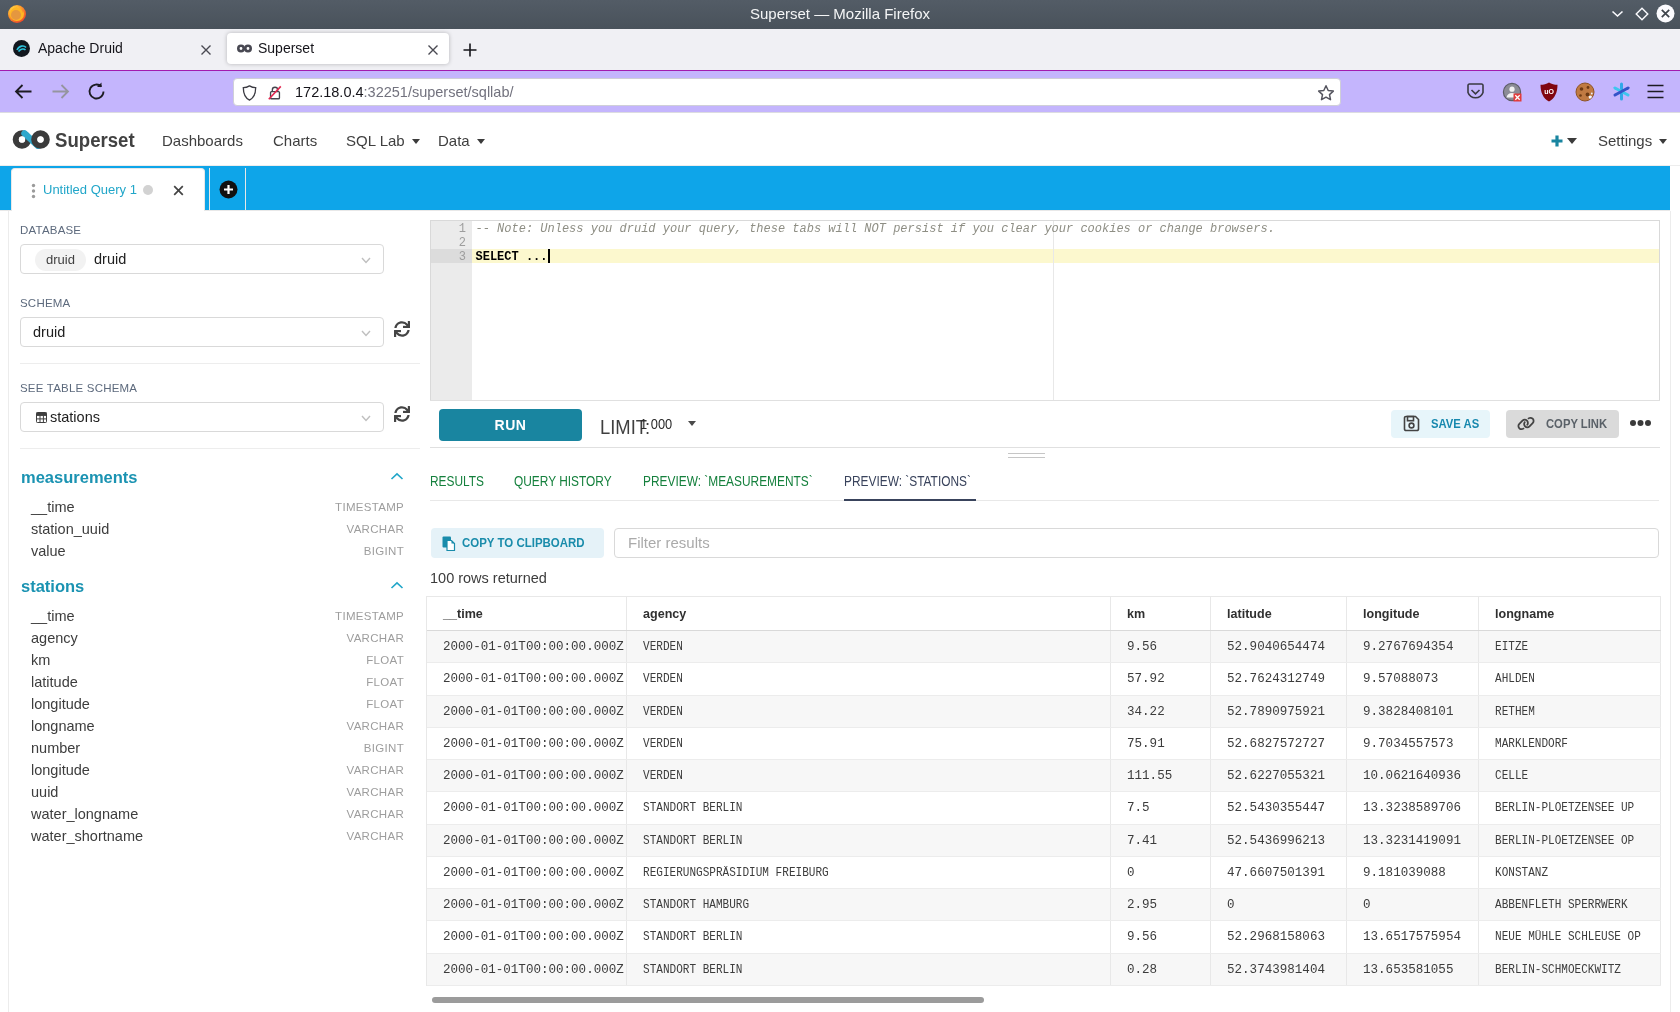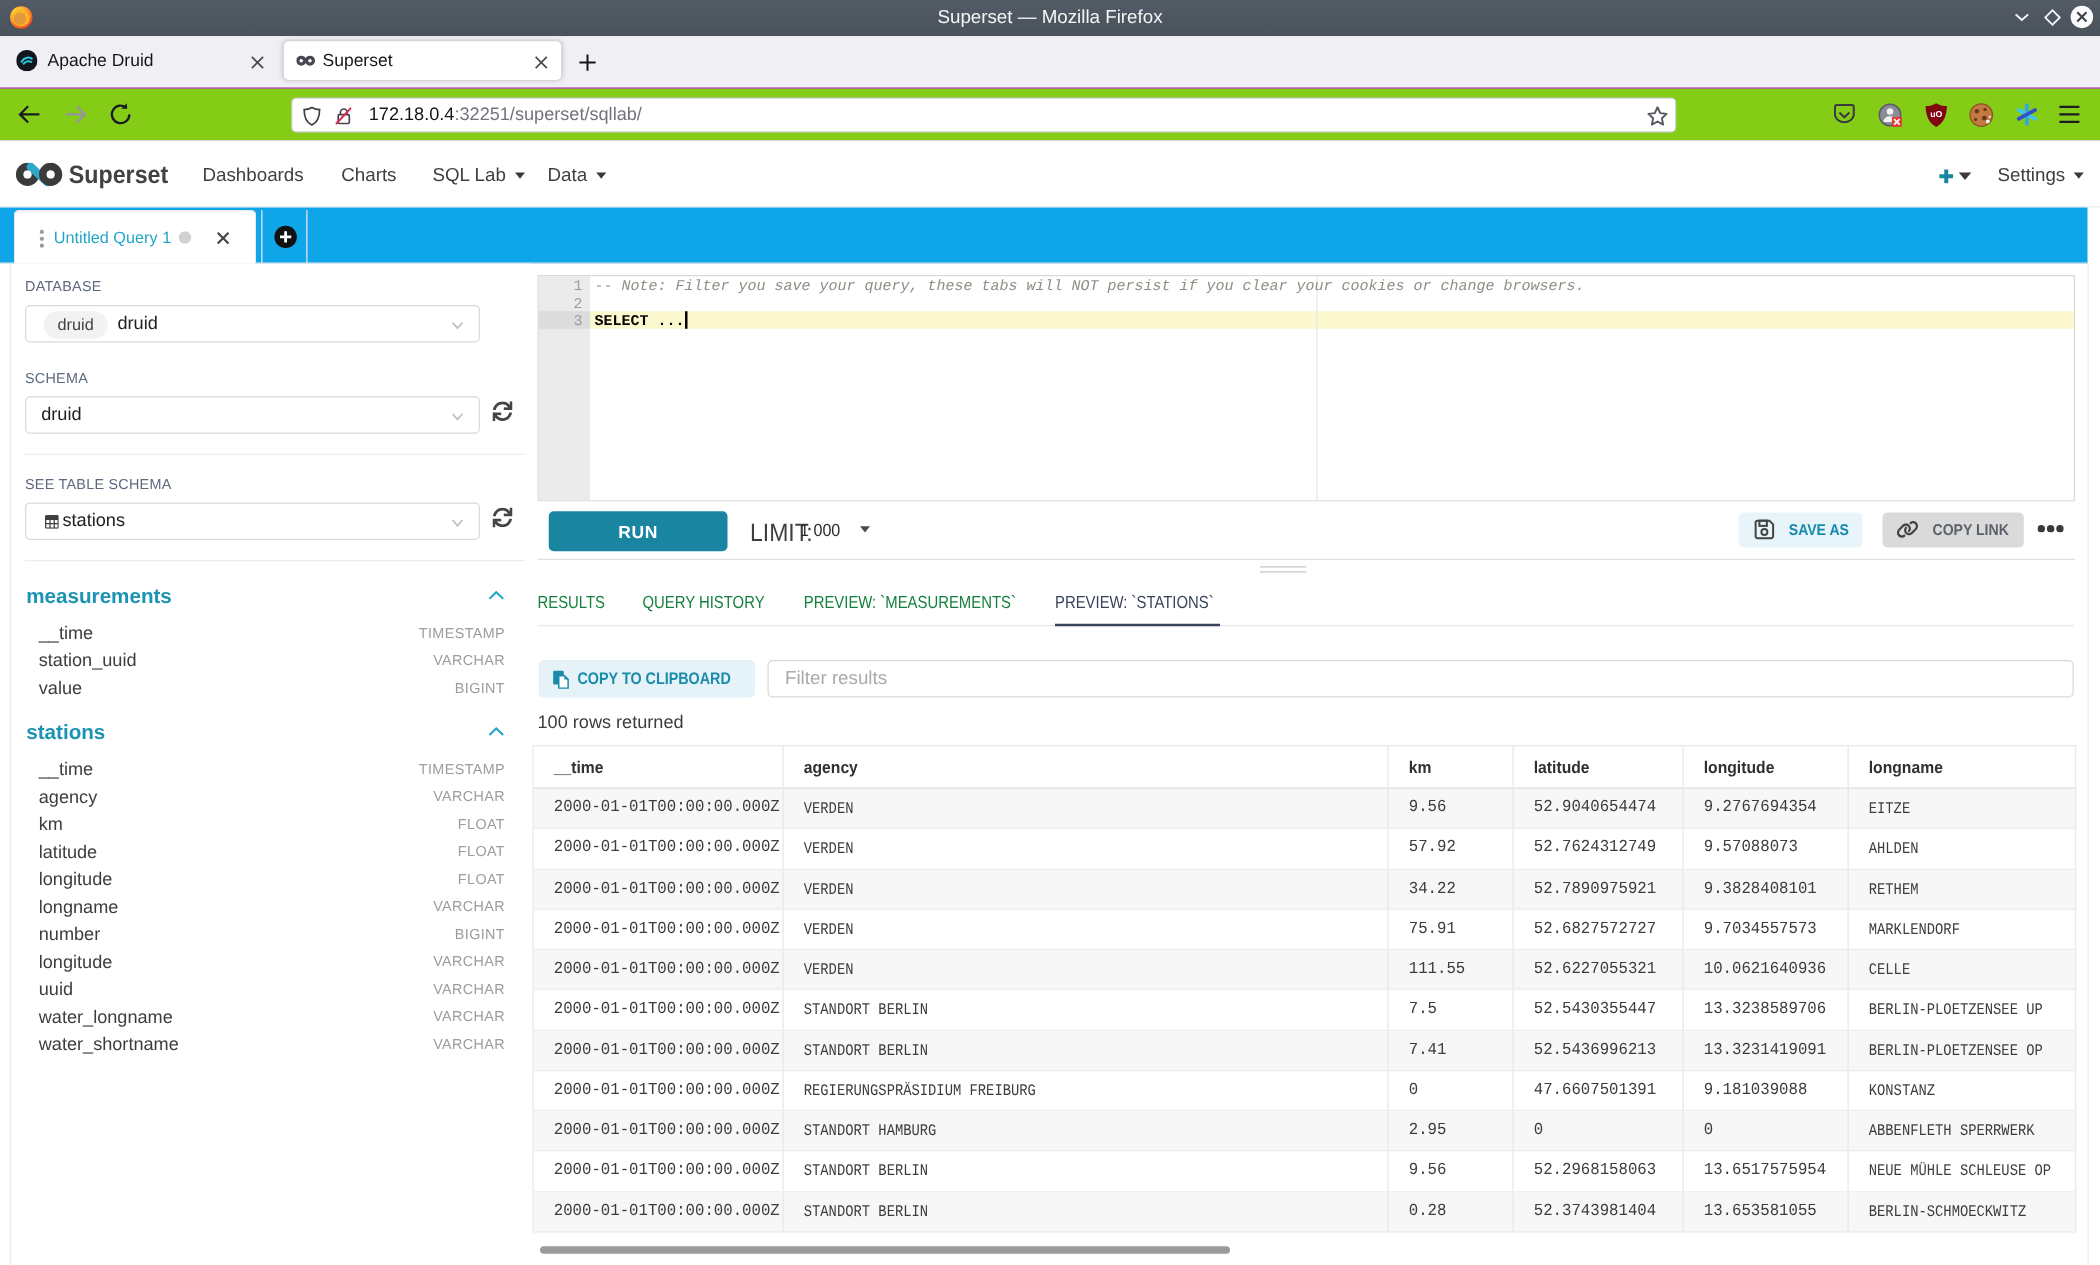--- a/index.html
+++ b/index.html
@@ -8,21 +8,21 @@
 .abs { position:absolute; }
 
 
 #titlebar { position:absolute; left:0; top:0; width:1680px; height:29px; background:linear-gradient(#535c66,#49525b); }
 #titlebar .title { position:absolute; left:0; right:0; top:0; height:29px; line-height:28px; text-align:center; color:#f4f5f6; font-size:15px; }
 #tabstrip { position:absolute; left:0; top:29px; width:1680px; height:42px; background:#f0f0f4; border-bottom:1px solid #a21caf; }
 .fftab { position:absolute; top:3.5px; height:31.5px; border-radius:4px; display:flex; align-items:center; }
 .fftab .t { font-size:14px; color:#15141a; }
 #tab1 { left:8px; width:212px; }
 #tab2 { left:227px; width:222px; background:#fff; box-shadow:0 0 4px rgba(0,0,0,.25); }
-#urlbar { position:absolute; left:0; top:71px; width:1680px; height:42px; background:#84cc16; border-bottom:1px solid #dcdce1; }
+#urlbar { position:absolute; left:0; top:71px; width:1680px; height:42px; background:#c4b5fd; border-bottom:1px solid #dcdce1; }
 #urlfield { position:absolute; left:233px; top:7px; width:1108px; height:28px; background:#fff; border:1px solid #cfcfd8; border-radius:4px; }
 .urltext { position:absolute; left:61px; top:4.5px; font-size:14.5px; color:#15141a; white-space:pre; }
 .urltext span { color:#72727e; }
 
 
 #navbar { position:absolute; left:0; top:113px; width:1680px; height:53px; background:#fff; border-bottom:1px solid #ededed; }
 .navlink { position:absolute; top:0; height:52px; line-height:55px; font-size:15px; color:#3f3f3f; }
 #navbar .brand { position:absolute; left:55px; top:0; height:52px; line-height:54px; font-size:20px; font-weight:bold; color:#424242; }
 #navbar .brand span { display:inline-block; transform:scaleX(0.93); transform-origin:0 50%; }
 .caret { display:inline-block; width:0; height:0; border-left:4.5px solid transparent; border-right:4.5px solid transparent; border-top:5px solid #3b3b3b; vertical-align:2px; margin-left:7px; }
@@ -319,21 +319,21 @@
 </div>
 
 <div id="editor">
   <div id="curline"></div>
   <div id="gutter"></div>
   <div id="curgut"></div>
   <div id="printmargin"></div>
   <div class="lnum" style="top:1px;">1</div>
   <div class="lnum" style="top:15px;">2</div>
   <div class="lnum" style="top:29px;">3</div>
-  <div class="codeline" style="top:1px; font-style:italic; color:#8e8e84;">-- Note: Filter you save your query, these tabs will NOT persist if you clear your cookies or change browsers.</div>
+  <div class="codeline" style="top:1px; font-style:italic; color:#8e8e84;">-- Note: Unless you druid your query, these tabs will NOT persist if you clear your cookies or change browsers.</div>
   <div class="codeline" style="top:29px; font-weight:bold; color:#000;">SELECT ...</div>
   <div class="abs" style="left:116.5px;top:28px;width:2px;height:14px;background:#000;"></div>
 </div>
 
 <div id="toolbar">
   <div id="runbtn">RUN</div>
   <div style="position:absolute; left:170px; top:15px; font-size:20px; color:#3f3f3f;"><span style="display:inline-block;transform:scaleX(0.92);transform-origin:0 50%;">LIMIT:</span></div>
   <div style="position:absolute; left:210px; top:15px; font-size:14px; color:#2b2b2b;"><span style="display:inline-block;transform:scaleX(0.92);transform-origin:0 50%;">1 000</span></div>
   <div style="position:absolute; left:258px; top:20px; width:0; height:0; border-left:4.5px solid transparent; border-right:4.5px solid transparent; border-top:5.5px solid #4a4a4a;"></div>
   <div id="saveas">

